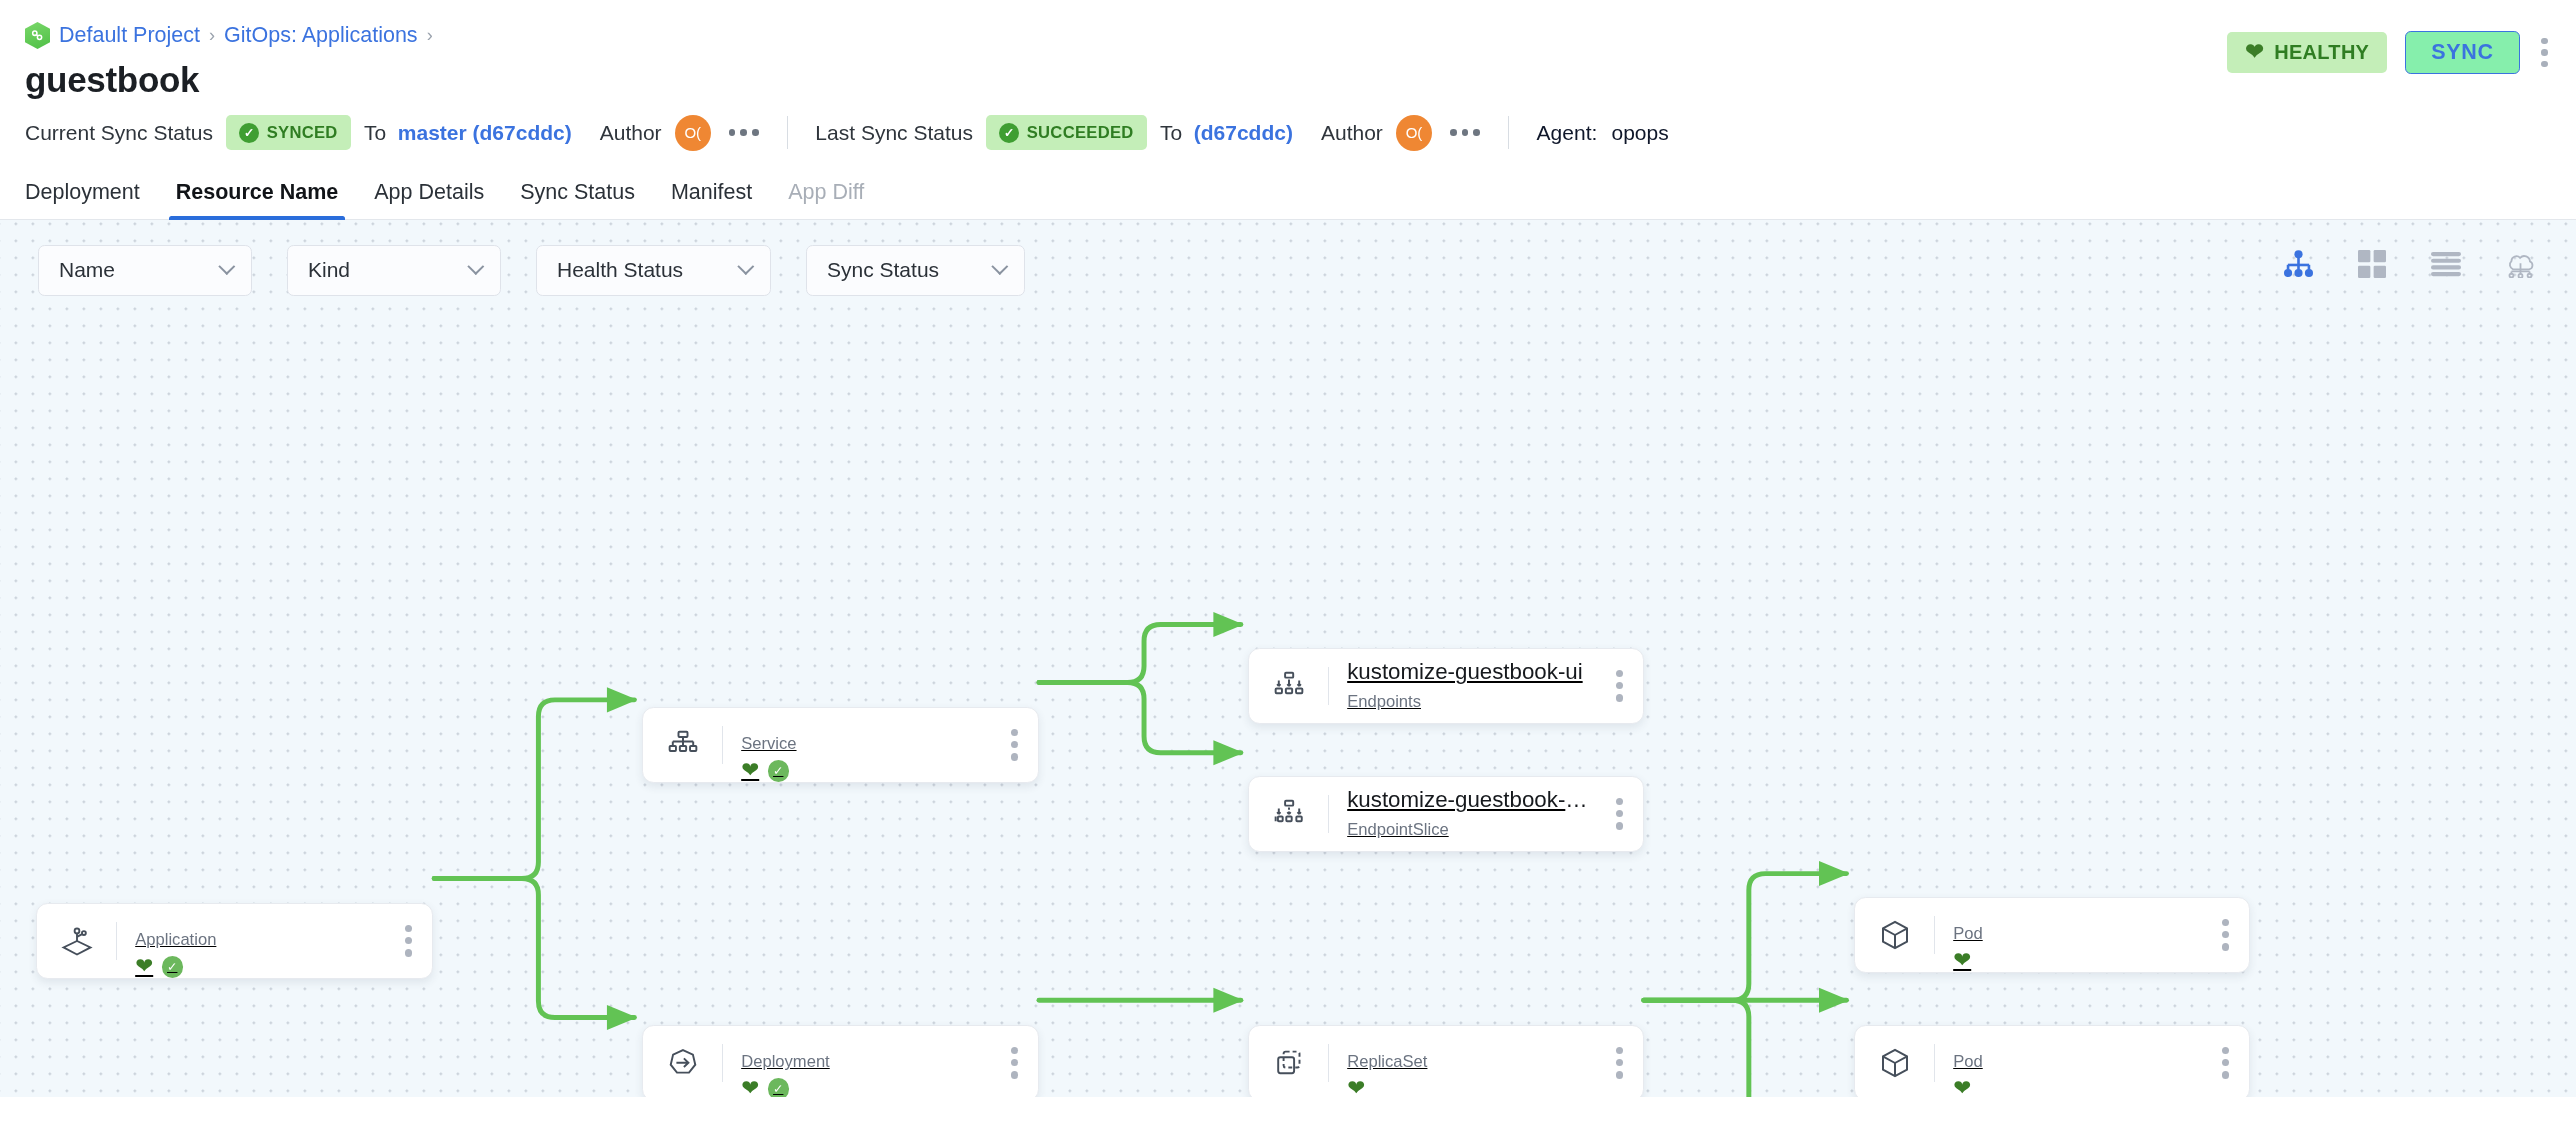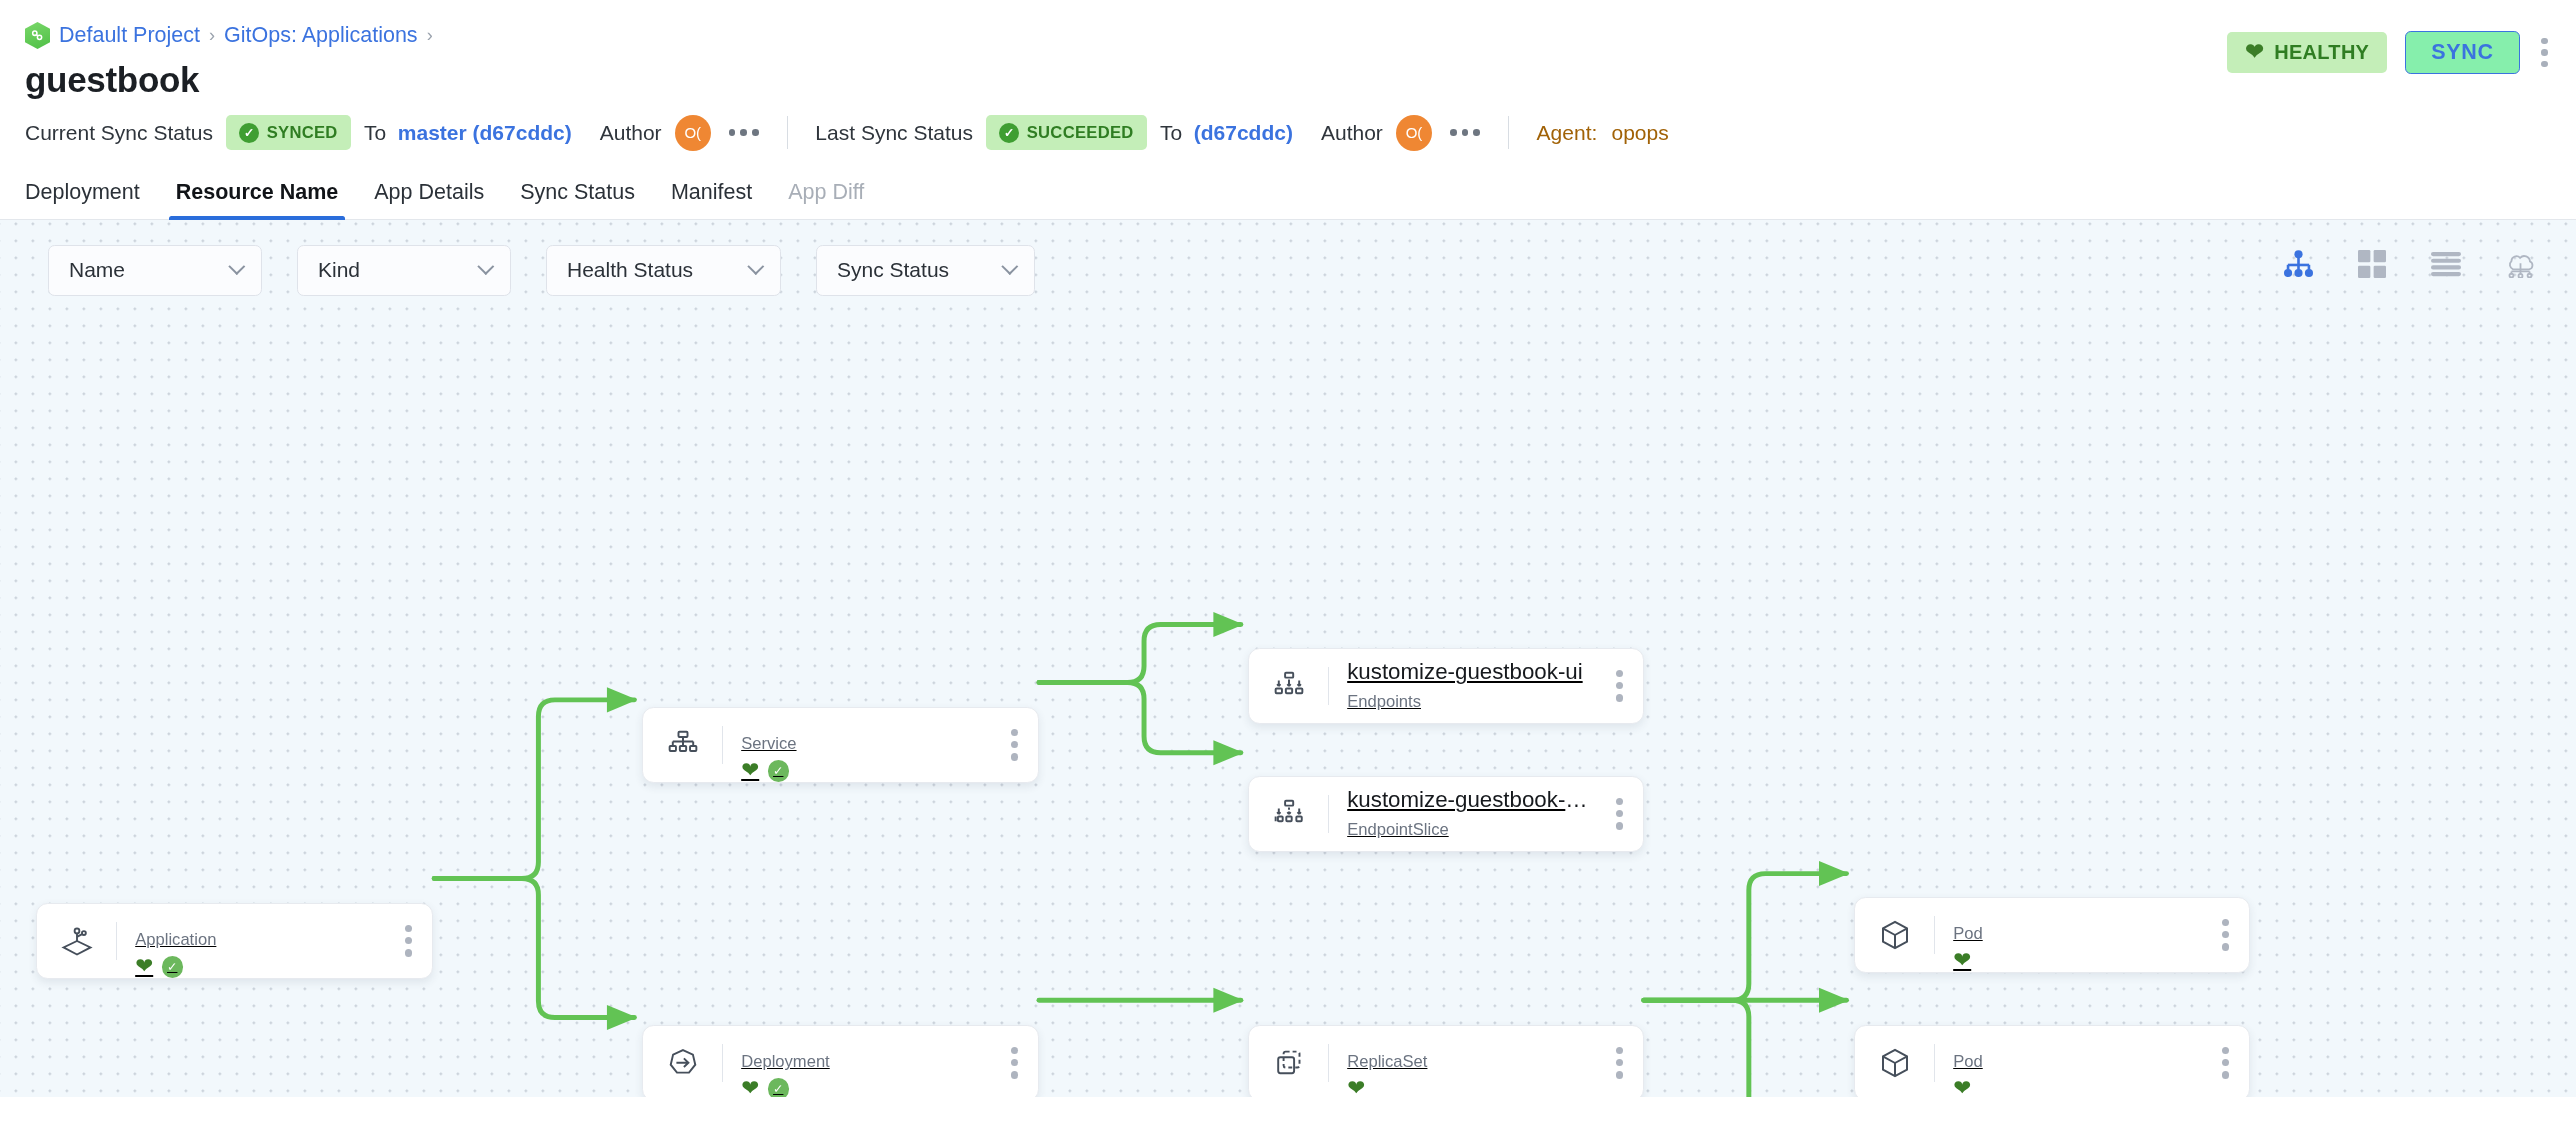--- a/index.html
+++ b/index.html
@@ -86,21 +86,21 @@
   .st-author { margin-left:28px; color:#2f353c; }
   .avatar {
     width:36px;height:36px;border-radius:50%;
     background:#ef8733; color:#fff;
     display:flex;align-items:center;justify-content:center;
     font-size:15px; margin-left:13.2px; overflow:hidden;
   }
   .dots-h { display:flex; gap:5px; margin-left:18px; cursor:pointer; }
   .dots-h i { width:6.6px;height:6.6px;border-radius:50%;background:#6e7681;display:block; }
   .vdiv { width:0.8px; height:33px; background:#d8dde3; margin: 0 28px; }
-  .agent { color:#a16207; }
+  .agent { color:#0f172a; }
   .agent b { font-weight: normal; margin-left: 8.3px; }
 
   
   .tabs {
     display:flex; align-items:flex-end; gap:0;
     padding: 0 25px; background:#fff;
     border-bottom: 1.7px solid #e3e7ec;
     height: 51px;
   }
   .tab {
@@ -122,21 +122,21 @@
     height: 877px;
     background-color: #f2f8fc;
     background-image: radial-gradient(#c5cdd6 1.3px, transparent 1.4px);
     background-size: 17px 17px;
     background-position: 7.4px 12.4px;
     overflow:hidden;
   }
 
   
   .filters {
-    position:absolute; left:48px; top:25px;
+    position:absolute; left:38px; top:25px;
     display:flex; gap:35px; z-index:5;
   }
   .filter {
     width: 214px; height:51px;
     background:#fbfcfe; border:1.2px solid #dfe3ea; border-radius:6.6px;
     display:flex; align-items:center; justify-content:space-between;
     padding: 0 18px 0 20px; cursor:pointer;
     font-size:21px; color:#2b3138;
   }
   .filter:nth-child(3) { width: 235px; }

